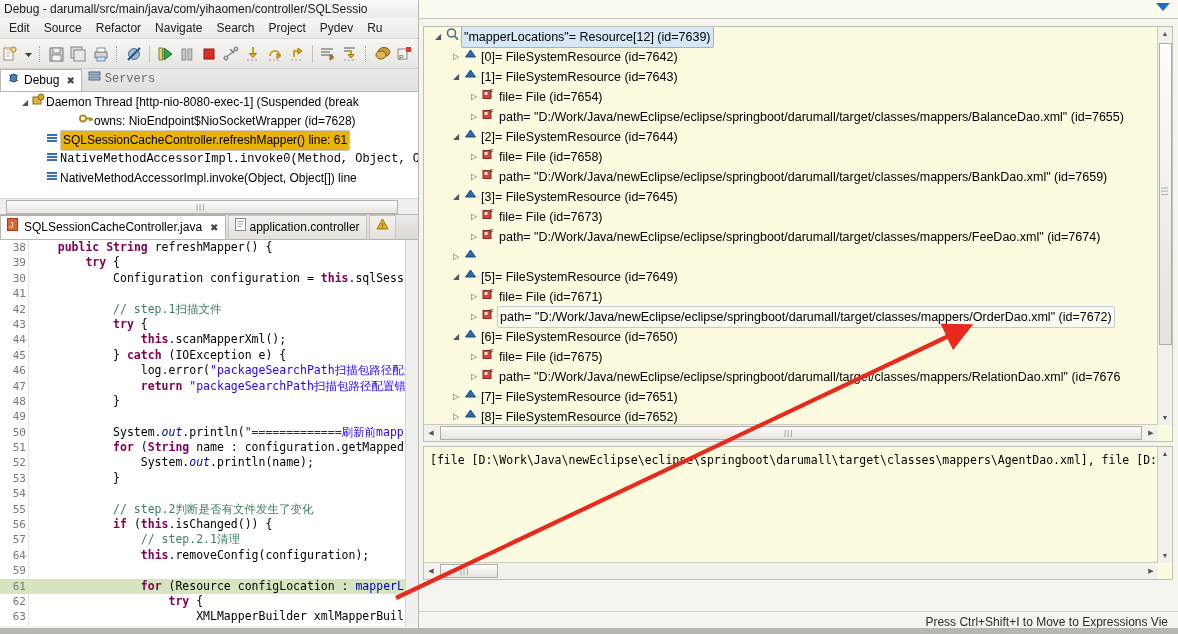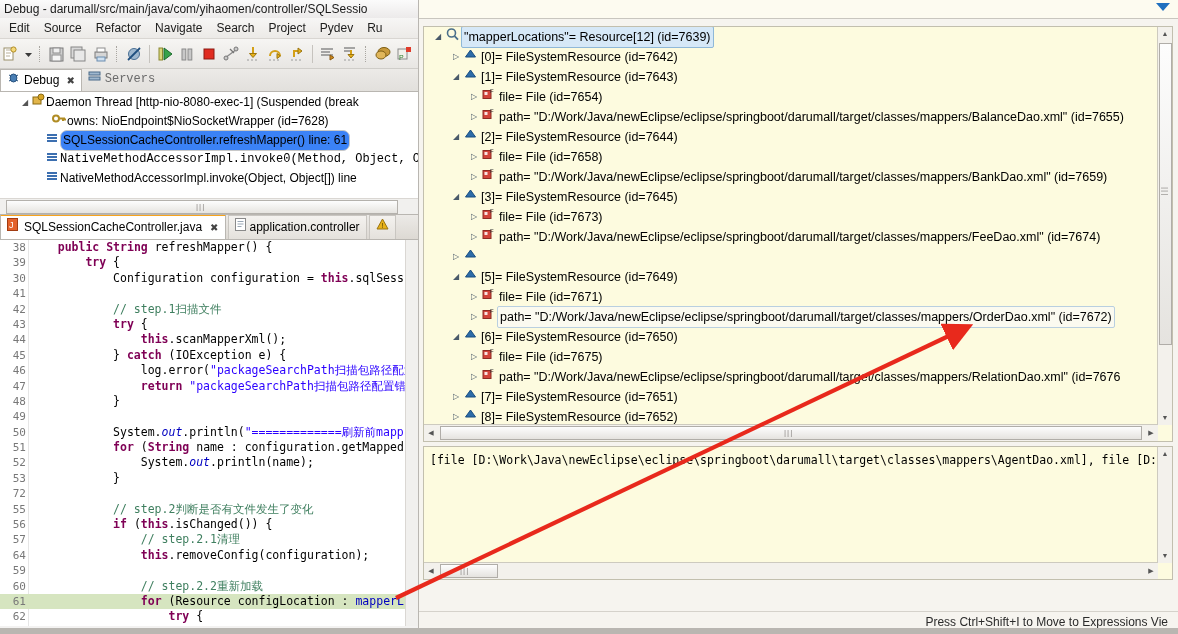--- a/index.html
+++ b/index.html
@@ -29,21 +29,21 @@
   .viewtabs{height:22px;background:linear-gradient(#eceae7,#e2e0dc);border-bottom:1px solid #b9b6b1;
             display:flex;overflow:hidden;}
   .vtab{height:21px;line-height:21px;padding:0 6px;font-size:12px;display:flex;align-items:center;gap:4px;}
   .vtab.active{background:#fff;border:1px solid #b9b6b1;border-bottom:none;font-weight:normal;color:#000;}
   .vtab.inactive{color:#6b6b6b;font-family:Liberation Mono, monospace;}
 
   .debugtree{height:122px;background:#fff;position:relative;overflow:hidden;border-bottom:1px solid #b9b6b1;}
   .dtrow{height:19px;line-height:19px;white-space:nowrap;font-size:12px;display:flex;align-items:center;}
   .dtrow .tw{width:10px;flex:none;text-align:center;color:#555;font-size:8px;}
   .dtrow .ico{width:16px;flex:none;text-align:center;}
-  .dtrow.sel > .lbl{background:#3b82f6;border:1px solid #c8c8c8;padding:0 2px;border-radius:7px;}
+  .dtrow.sel > .lbl{background:#eab308;border:1px solid #c8c8c8;padding:0 2px;border-radius:2px;}
   .hscroll{position:absolute;left:0;right:0;bottom:0;height:15px;background:#f1f0ee;border-top:1px solid #dad7d3;}
   .hscroll .thumb{position:absolute;top:1px;height:12px;background:linear-gradient(#fdfdfd,#e6e4e0);
                   border:1px solid #b4b1ac;}
 
   
   .edtabs{height:24px;background:linear-gradient(#eceae7,#ddd9d3);display:flex;align-items:flex-end;
           overflow:hidden;border-bottom:1px solid #b9b6b1;}
   .etab{height:23px;line-height:23px;padding:0 6px;font-size:12px;display:flex;align-items:center;gap:4px;white-space:nowrap;}
   .etab.active{background:#fff;border-top:2px solid #f7a41d;border-left:1px solid #b9b6b1;border-right:1px solid #b9b6b1;}
   .etab.inactive{background:linear-gradient(#f4f2ef,#e4e1dc);border:1px solid #c9c6c1;border-bottom:none;margin-left:2px;}
@@ -254,21 +254,21 @@
     <div class="debugtree">
       <div id="debugtree-rows" style="padding-top:1px;">
           <div class="dtrow" style="padding-left: 20px;">
             <span class="tw">◢</span>
             <span class="ico"><svg width="14" height="13" viewBox="0 0 14 13">
                 <rect x="2" y="4" width="8" height="7" fill="#e2b54a" stroke="#8a6a13"></rect>
                 <circle cx="10" cy="4" r="3" fill="#d9a627" stroke="#8a6a13"></circle>
               </svg></span>
             <span class="lbl">Daemon Thread [http-nio-8080-exec-1] (Suspended (break</span>
           </div>
-          <div class="dtrow" style="padding-left: 41px;">
+          <div class="dtrow" style="padding-left: 41px; margin-left: 27px;">
             <span class="tw"></span>
             <span class="ico"><svg width="14" height="13" viewBox="0 0 14 13">
                 <circle cx="4" cy="6.5" r="3" fill="none" stroke="#b08c24" stroke-width="2"></circle>
                 <path d="M7 6.5h6M11 6.5v2.5M13 6.5v2" stroke="#b08c24" stroke-width="2"></path>
               </svg></span>
             <span class="lbl">owns: NioEndpoint$NioSocketWrapper  (id=7628)</span>
           </div>
           <div class="dtrow sel" style="padding-left: 34px;">
             <span class="tw"></span>
             <span class="ico"><svg width="14" height="13" viewBox="0 0 14 13">
@@ -339,27 +339,26 @@
           <div class="cline"><span class="ln">44</span>                <span class="kw">this</span>.scanMapperXml();</div>
           <div class="cline"><span class="ln">45</span>            } <span class="kw">catch</span> (IOException e) {</div>
           <div class="cline"><span class="ln">46</span>                log.error(<span class="str">"packageSearchPath扫描包路径配置错</span></div>
           <div class="cline"><span class="ln">47</span>                <span class="kw">return</span> <span class="str">"packageSearchPath扫描包路径配置错误"</span>;</div>
           <div class="cline"><span class="ln">48</span>            }</div>
           <div class="cline"><span class="ln">49</span></div>
           <div class="cline"><span class="ln">50</span>            System.<span class="stat">out</span>.println(<span class="str">"=============刷新前mapp</span></div>
           <div class="cline"><span class="ln">51</span>            <span class="kw">for</span> (<span class="kw">String</span> name : configuration.getMapped</div>
           <div class="cline"><span class="ln">52</span>                System.<span class="stat">out</span>.println(name);</div>
           <div class="cline"><span class="ln">53</span>            }</div>
-          <div class="cline"><span class="ln">72</span></div>
+          <div class="cline"><span class="ln">54</span></div>
           <div class="cline"><span class="ln">55</span><span class="cmt">            // step.2判断是否有文件发生了变化</span></div>
           <div class="cline"><span class="ln">56</span>            <span class="kw">if</span> (<span class="kw">this</span>.isChanged()) {</div>
           <div class="cline"><span class="ln">57</span><span class="cmt">                // step.2.1清理</span></div>
           <div class="cline"><span class="ln">64</span>                <span class="kw">this</span>.removeConfig(configuration);</div>
           <div class="cline"><span class="ln">59</span></div>
-          <div class="cline"><span class="ln">60</span><span class="cmt">                // step.2.2重新加载</span></div>
           <div class="cline hl"><span class="ln">61</span>                <span class="kw">for</span> (Resource configLocation : <span class="fld">mapperL</span></div>
           <div class="cline"><span class="ln">62</span>                    <span class="kw">try</span> {</div>
           <div class="cline"><span class="ln">63</span>                        XMLMapperBuilder xmlMapperBuil</div>
         </div>
       <div class="edvscroll"></div>
     </div>
   </div>
 
   <div class="vline"></div>
 

